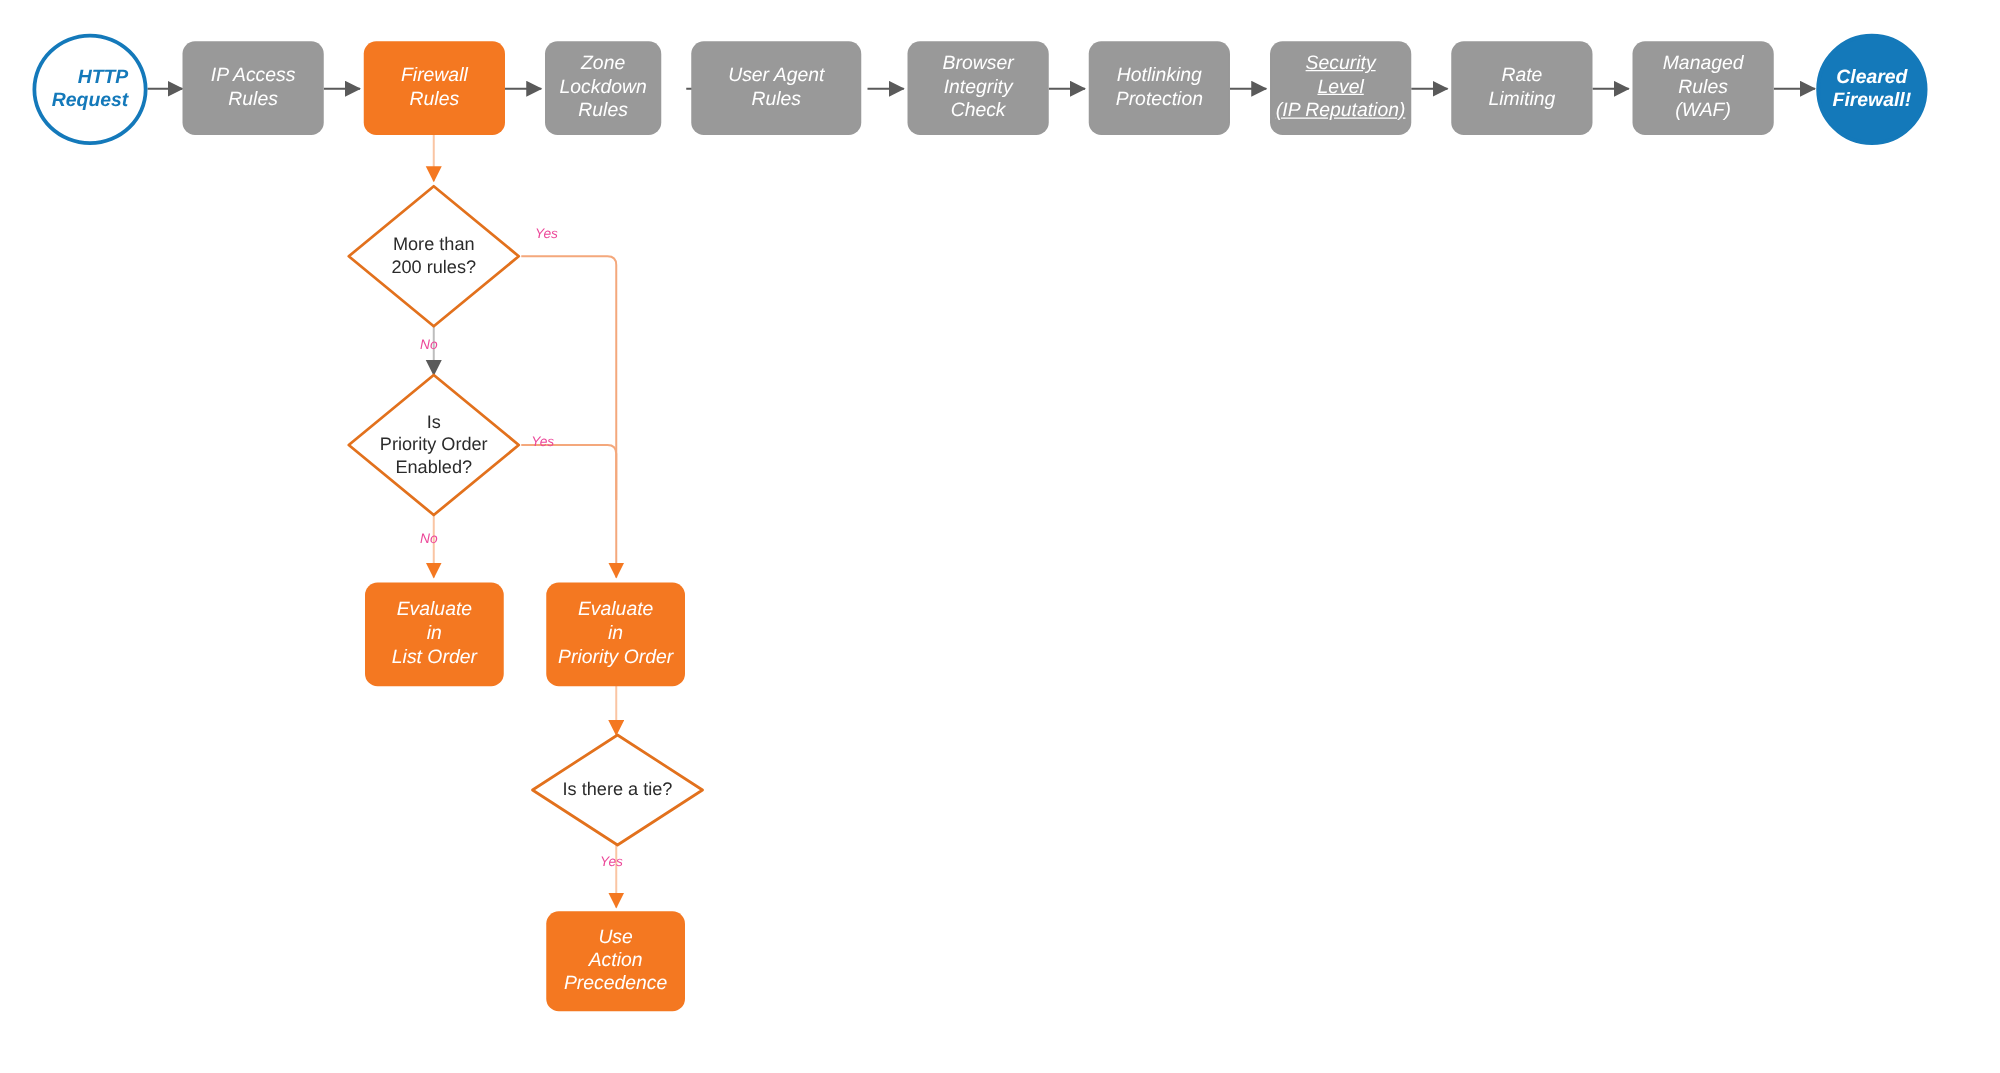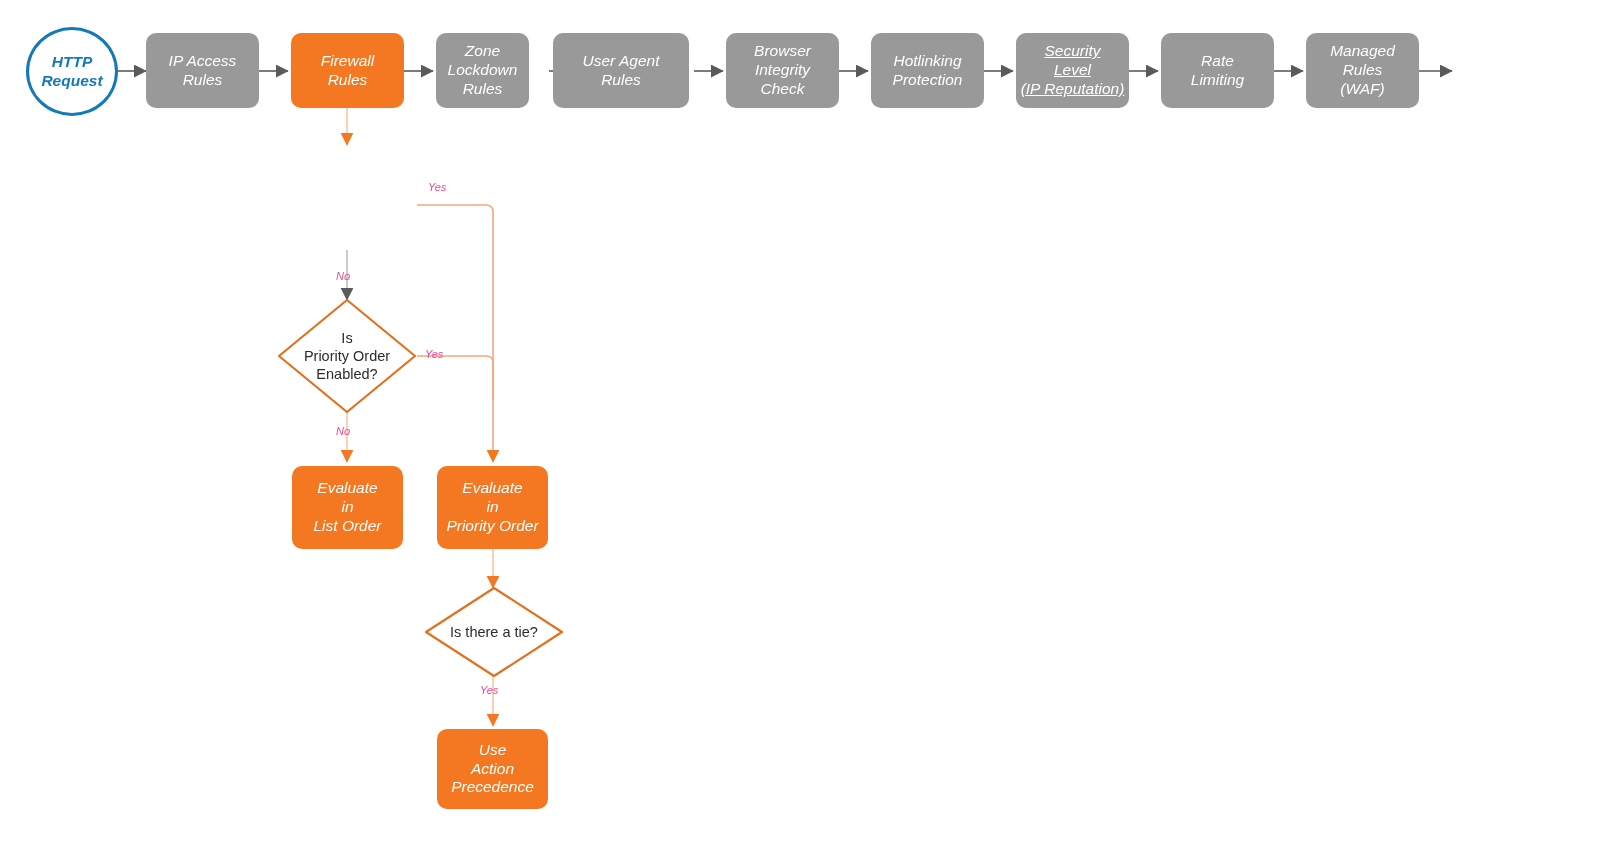--- a/index.html
+++ b/index.html
@@ -134,21 +134,21 @@
 
     <path d="M 417,205 L 486,205 Q 493,205 493,212 L 493,462" stroke="#F4A87C" stroke-width="1.6" fill="none" marker-end="url(#arrow-orange)"></path>
 
     <path d="M 417,356 L 486,356 Q 493,356 493,363 L 493,400" stroke="#F4A87C" stroke-width="1.6" fill="none"></path>
 
     <line x1="493" y1="548" x2="493" y2="588" stroke="#FAC5A3" stroke-width="1.6" fill="none" marker-end="url(#arrow-orange)"></line>
 
     <line x1="493" y1="672" x2="493" y2="726" stroke="#FAC5A3" stroke-width="1.6" fill="none" marker-end="url(#arrow-orange)"></line>
   </svg>
 
-  <div class="node circle start" style="left:26px; top:27px; width:92px; height:89px;">
+  <div class="node circle start" style="left:26px; top:27px; width:92px; height:89px;text-align:right;">
     <span class="txt">HTTP
 Request</span>
   </div>
 
   <div class="node box gray" style="left:147px; top:34px; width:111px; height:73px;">
     <span class="txt">IP Access
 Rules</span>
   </div>
 
   <div class="node box orange" style="left:292px; top:34px; width:111px; height:73px;">
@@ -188,21 +188,32 @@
     <span class="txt">Rate
 Limiting</span>
   </div>
 
   <div class="node box gray" style="left:1307px; top:34px; width:111px; height:73px;">
     <span class="txt">Managed
 Rules
 (WAF)</span>
   </div>
 
-
+  <div class="node circle end" style="left:1453px; top:27px; width:89px; height:89px;">
+    <span class="txt">Cleared
+Firewall!</span>
+  </div>
+
+  <div class="node diamond" style="left:277px; top:147px; width:140px; height:116px;">
+    <svg class="dshape" viewBox="0 0 140 116" preserveAspectRatio="none">
+      <polygon points="70,2 138,58 70,114 2,58" fill="#ffffff" stroke="#E2711D" stroke-width="2.2" stroke-linejoin="round"></polygon>
+    </svg>
+    <span class="dlabel">More than
+200 rules?</span>
+  </div>
 
   <div class="node diamond" style="left:277px; top:298px; width:140px; height:116px;">
     <svg class="dshape" viewBox="0 0 140 116" preserveAspectRatio="none">
       <polygon points="70,2 138,58 70,114 2,58" fill="#ffffff" stroke="#E2711D" stroke-width="2.2" stroke-linejoin="round"></polygon>
     </svg>
     <span class="dlabel">Is
 Priority Order
 Enabled?</span>
   </div>
 

